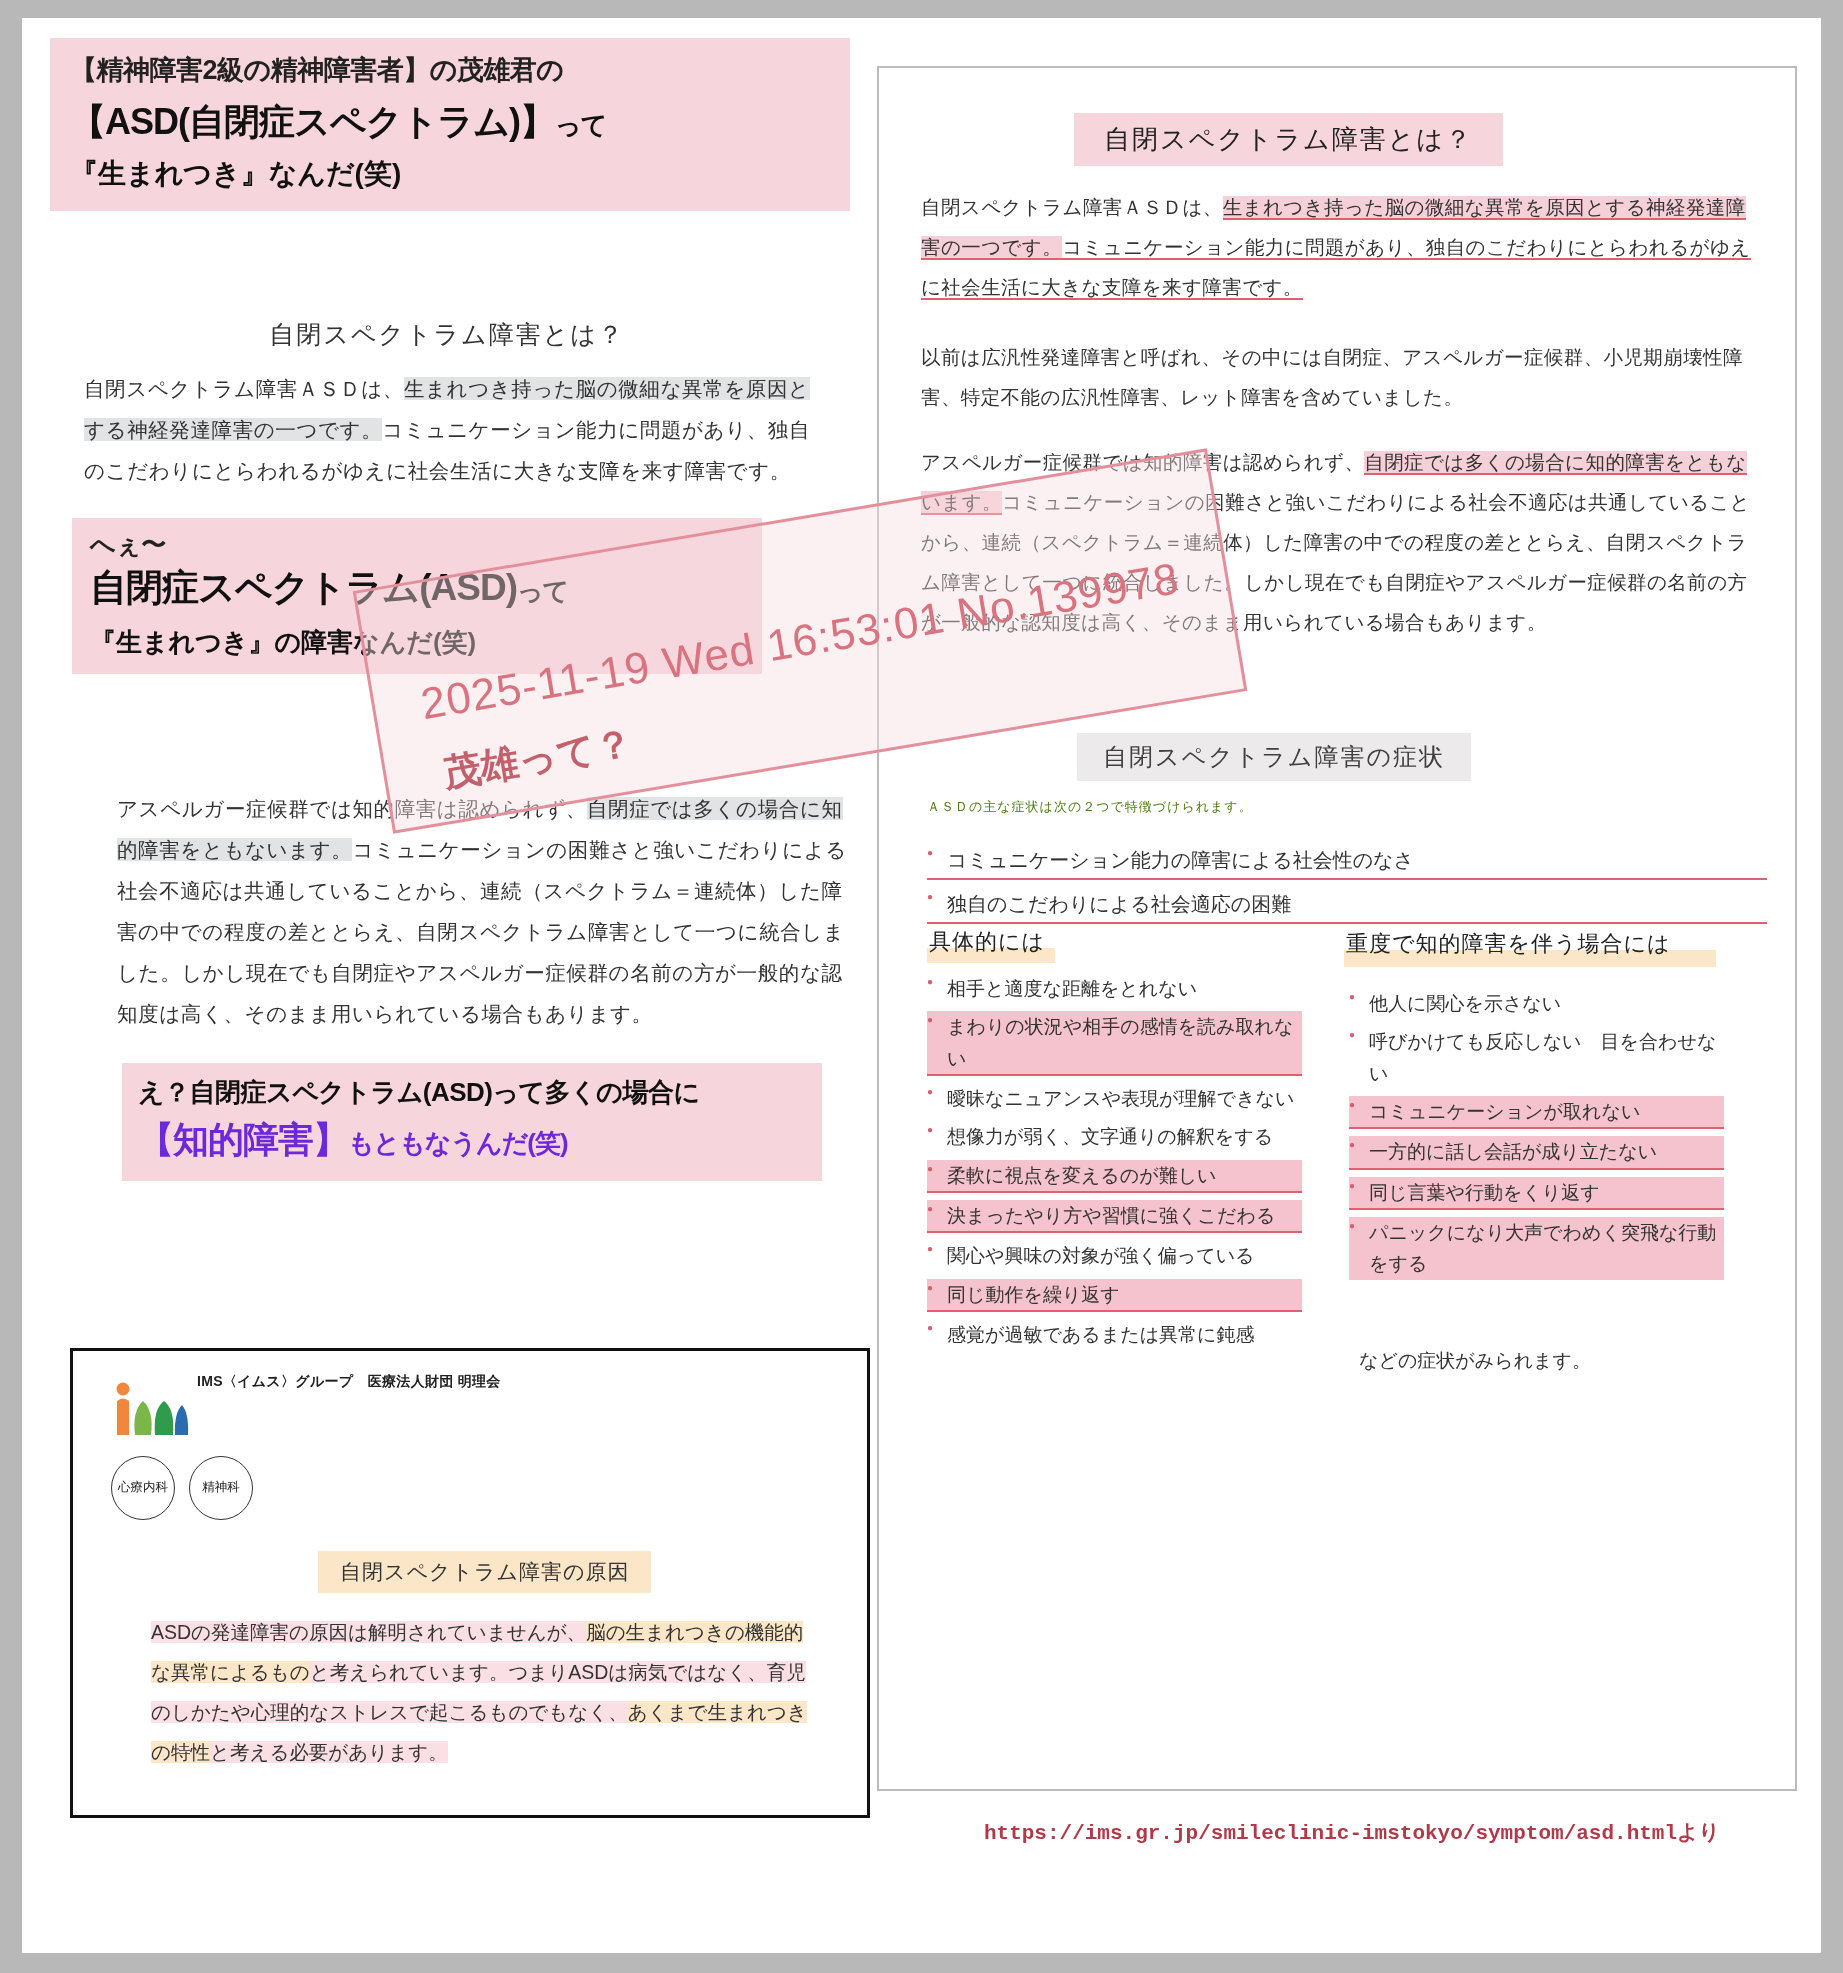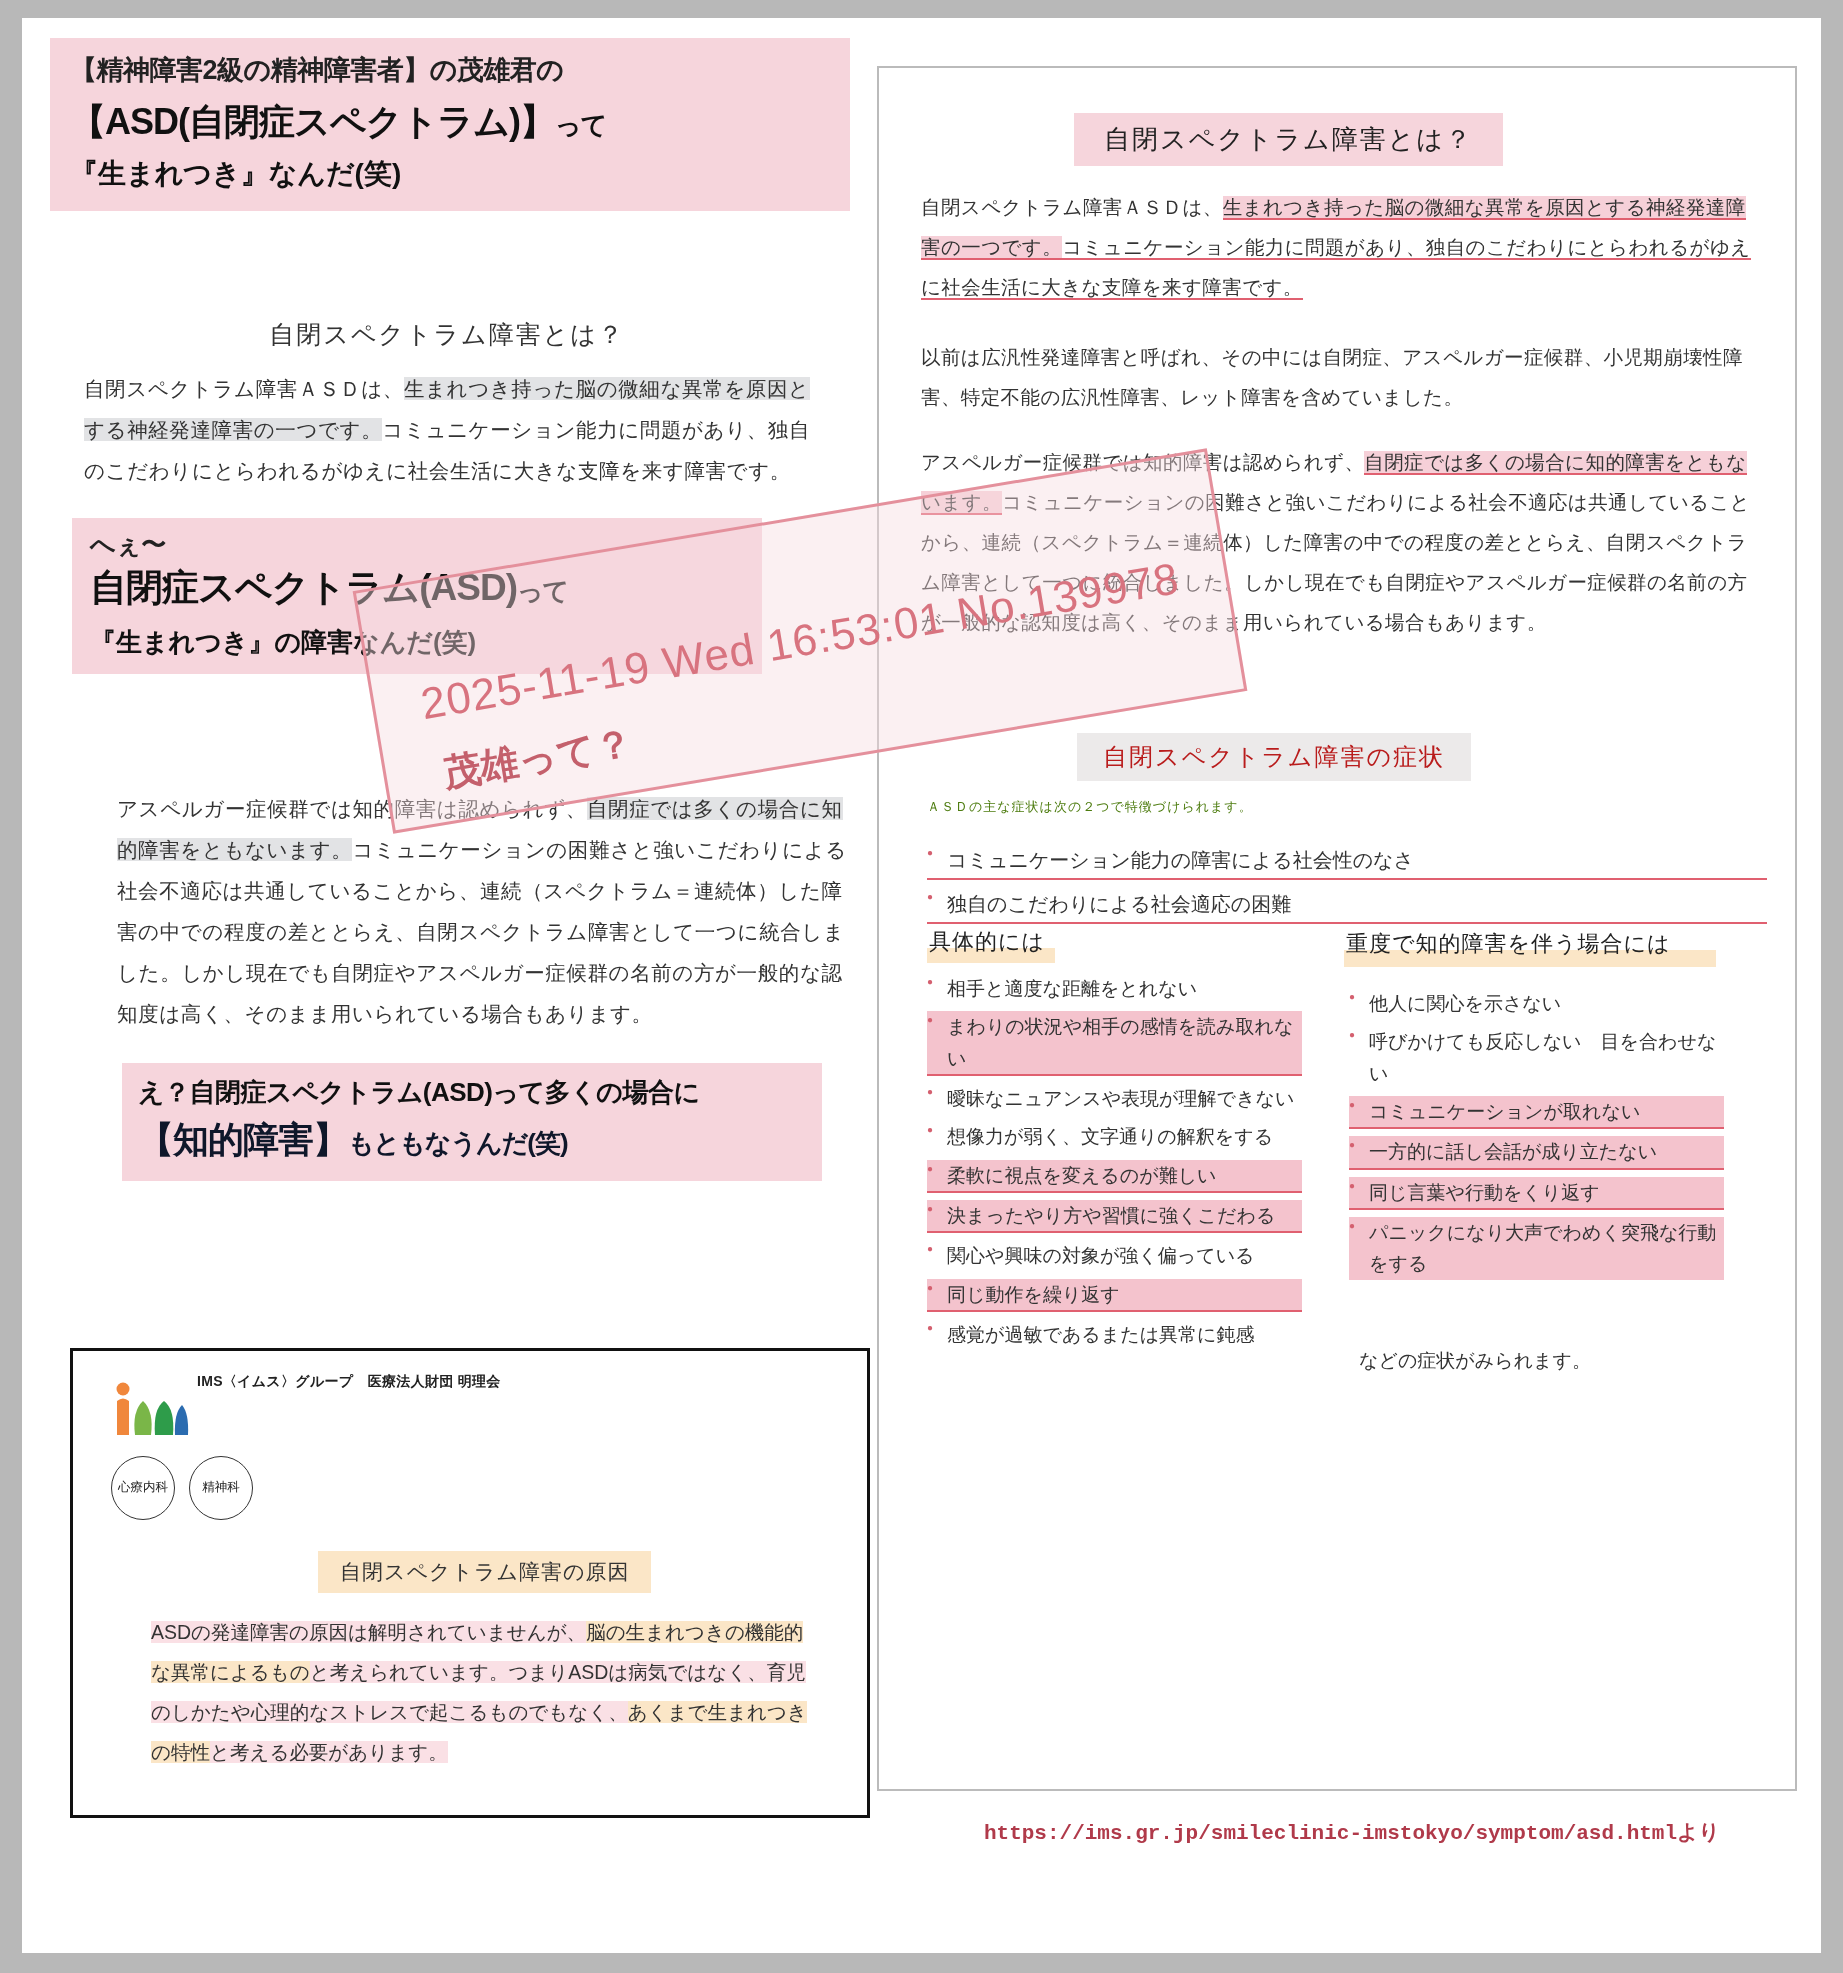--- a/index.html
+++ b/index.html
@@ -81,21 +81,21 @@
   .banner2 { left: 40px; top: 500px; width: 690px; padding: 10px 6px 14px 18px; }
   .banner2 .b1 { font-size: 25px; font-weight: bold; color: #222; }
   .banner2 .b2 { font-size: 37px; font-weight: bold; color: #111; letter-spacing: -1px; margin: 2px 0 12px; }
   .banner2 .b2 small { font-size: 26px; }
   .banner2 .b3 { font-size: 26px; font-weight: bold; color: #111; }
 
   #left-p2 { left: 85px; top: 770px; width: 740px; }
 
   .banner3 { left: 90px; top: 1045px; width: 700px; padding: 12px 16px 16px 16px; }
   .banner3 .c1 { font-size: 26px; font-weight: bold; color: #111; letter-spacing: -0.5px; }
-  .banner3 .c2 { font-size: 36px; font-weight: bold; color: #0f172a; margin-top: 6px; letter-spacing: -1px; }
+  .banner3 .c2 { font-size: 36px; font-weight: bold; color: #6d28d9; margin-top: 6px; letter-spacing: -1px; }
   .banner3 .c2 small { font-size: 26px; }
 
   
   .clinic-card {
     position: absolute;
     left: 38px;
     top: 1330px;
     width: 800px;
     height: 470px;
     border: 3px solid #111;
@@ -156,21 +156,21 @@
   }
   #r-p1 { left: 42px; top: 120px; width: 840px; }
   #r-p2 { left: 42px; top: 270px; width: 840px; }
   #r-p3 { left: 42px; top: 375px; width: 840px; }
 
   .u-pink { border-bottom: 2px solid #e06070; }
 
   .sym-title {
     position: absolute; left: 198px; top: 665px;
     background: #eceaea; padding: 8px 26px;
-    font-size: 24px; color: #b91c1c; letter-spacing: 2px;
+    font-size: 24px; color: #404040; letter-spacing: 2px;
   }
   #sym-lead { position: absolute; left: 48px; top: 730px; font-size: 13px; color: #4d7c0f; letter-spacing: 1px; }
 
   ul.bul { list-style: none; margin: 0; padding: 0; }
   ul.bul li {
     position: relative;
     padding-left: 20px;
     font-size: 19px;
     line-height: 1.75;
     color: #333;

